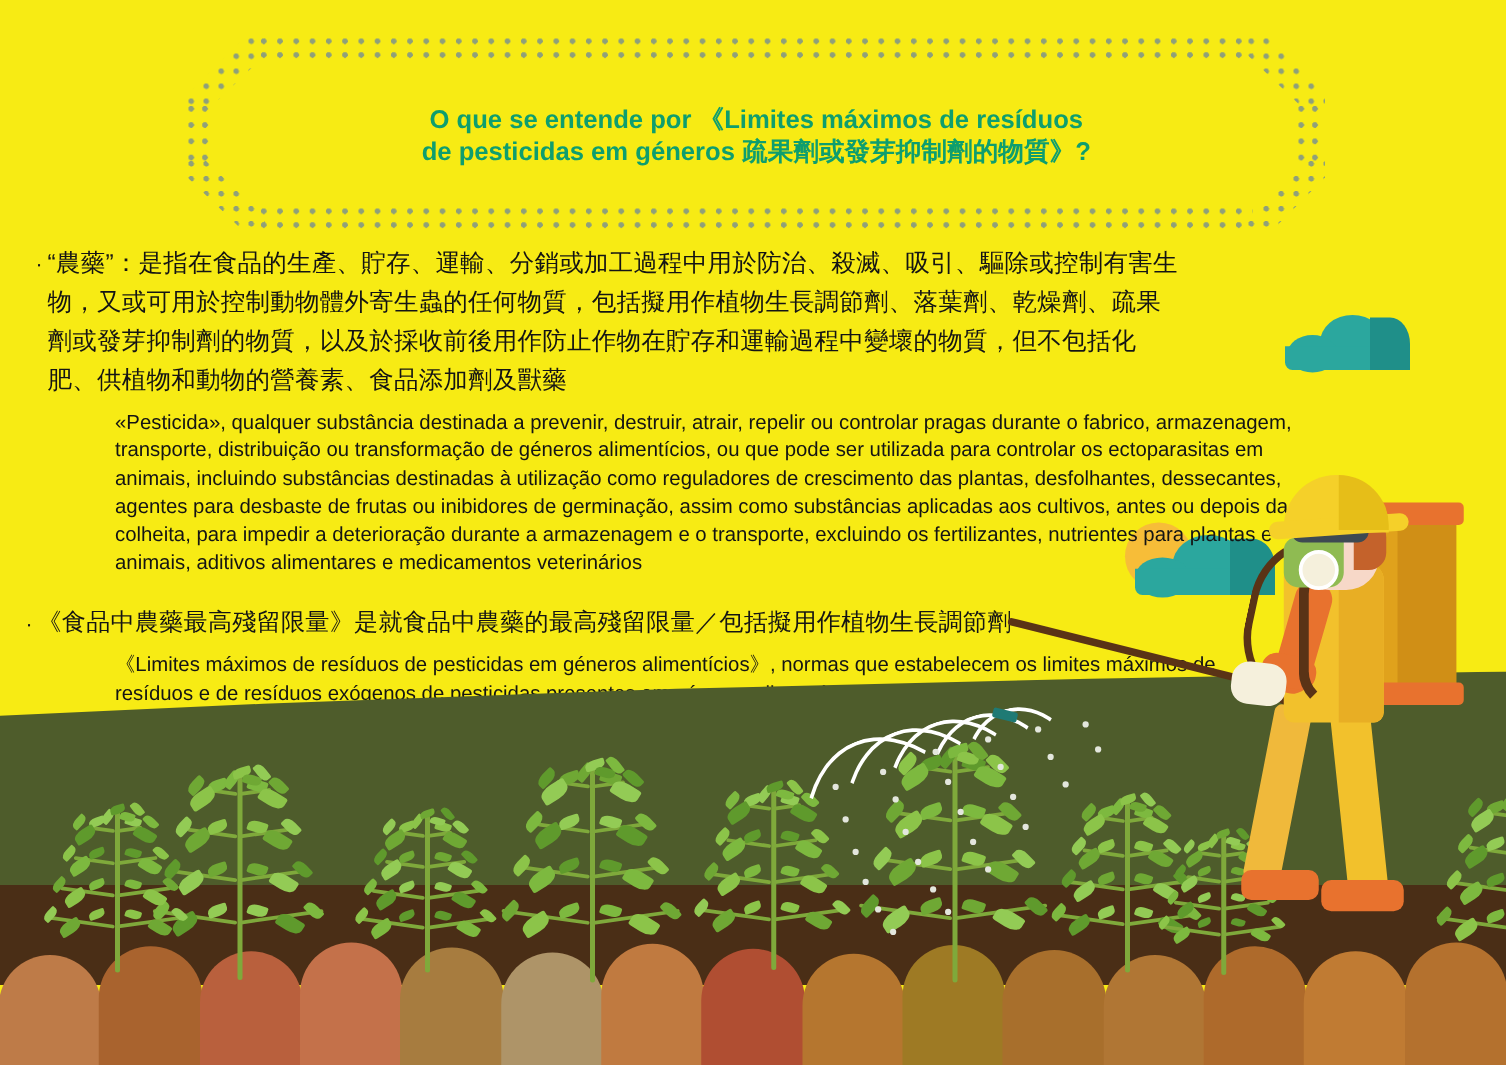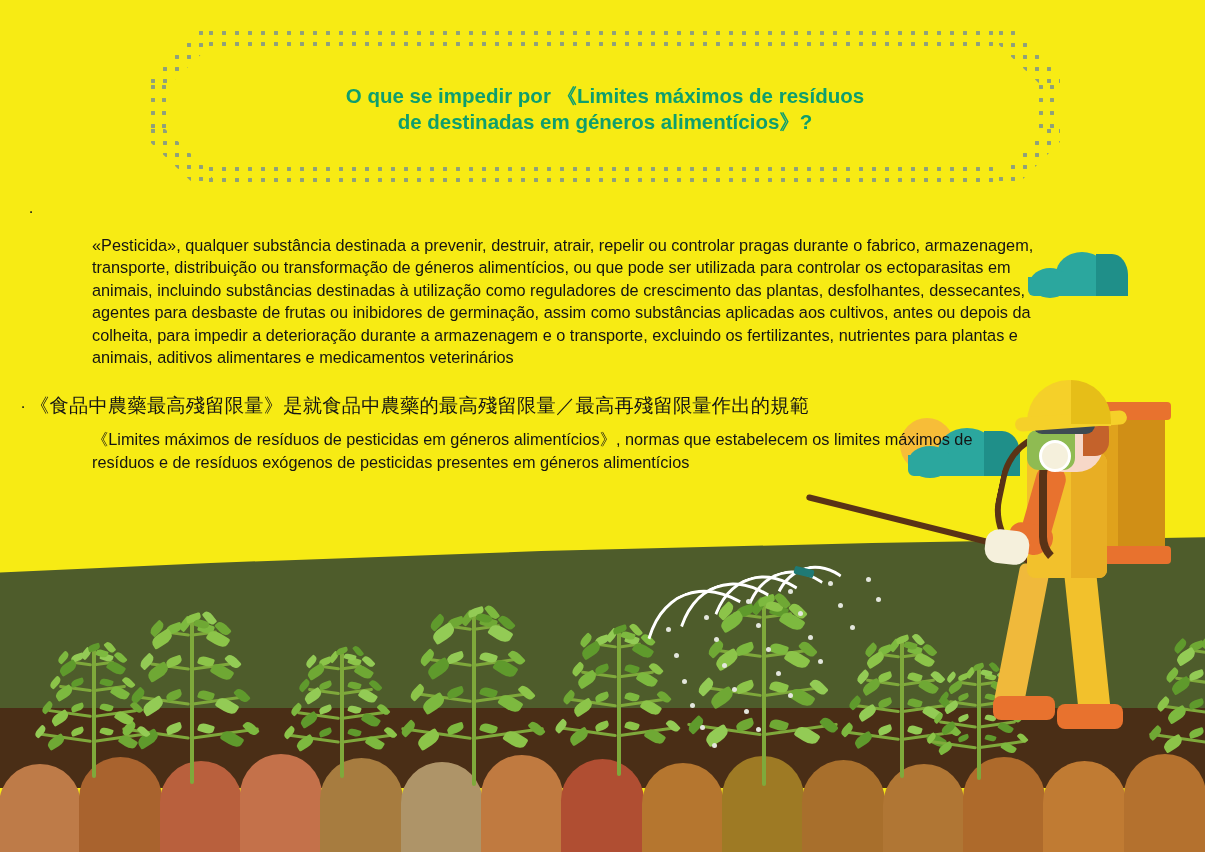--- a/index.html
+++ b/index.html
@@ -120,22 +120,22 @@
     <div class="band dots-h hdr-bot"></div>
     <div class="band dots-v hdr-left"></div>
     <div class="band dots-v hdr-right"></div>
     <div class="band dots-diag c-tl"></div>
     <div class="band dots-diag c-tr"></div>
     <div class="band dots-diag c-bl"></div>
     <div class="band dots-diag c-br"></div>
 
     <div class="hdr-text">
       <div class="t-pt">
-        <div>O que se impedir por 《Limites máximos de resíduos</div>
-        <div>de destinadas em géneros alimentícios》?</div>
+        <div>O que se entende por 《Limites máximos de resíduos</div>
+        <div>de pesticidas em géneros 疏果劑或發芽抑制劑的物質》?</div>
       </div>
     </div>
   </div>
 
   <div class="cloud" style="left:1028px;top:252px;width:100px;height:44px;">
     <div class="p" style="left:28px;top:0;width:52px;height:44px;background:#2BA79E;"></div>
     <div class="p" style="left:2px;top:16px;width:40px;height:30px;background:#2BA79E;"></div>
     <div class="base" style="width:100px;height:19px;background:#2BA79E;"></div>
     <div class="p" style="left:68px;top:2px;width:32px;height:42px;background:#1F8F89;border-radius:0 50% 0 0;"></div>
   </div>
@@ -147,28 +147,29 @@
     <div class="p" style="left:0;top:18px;width:44px;height:32px;background:#2BA79E;"></div>
     <div class="base" style="width:112px;height:21px;background:#2BA79E;"></div>
     <div class="p" style="left:76px;top:3px;width:36px;height:45px;background:#1F8F89;border-radius:0 50% 0 0;"></div>
   </div>
 
   <div class="body-wrap">
 
     <div class="blk">
       <div class="row">
         <div class="bullet">·</div>
+        <div class="cn" style="max-width:905px;">“農藥”：是指在食品的生產、貯存、運輸、分銷或加工過程中用於防治、殺滅、吸引、驅除或控制有害生物，又或可用於控制動物體外寄生蟲的任何物質，包括擬用作植物生長調節劑、落葉劑、乾燥劑、疏果劑或發芽抑制劑的物質，以及於採收前後用作防止作物在貯存和運輸過程中變壞的物質，但不包括化肥、供植物和動物的營養素、食品添加劑及獸藥</div>
       </div>
       <div class="pt">«Pesticida», qualquer substância destinada a prevenir, destruir, atrair, repelir ou controlar pragas durante o fabrico, armazenagem, transporte, distribuição ou transformação de géneros alimentícios, ou que pode ser utilizada para controlar os ectoparasitas em animais, incluindo substâncias destinadas à utilização como reguladores de crescimento das plantas, desfolhantes, dessecantes, agentes para desbaste de frutas ou inibidores de germinação, assim como substâncias aplicadas aos cultivos, antes ou depois da colheita, para impedir a deterioração durante a armazenagem e o transporte, excluindo os fertilizantes, nutrientes para plantas e animais, aditivos alimentares e medicamentos veterinários</div>
     </div>
 
     <div class="blk blk2">
       <div class="row">
         <div class="bullet" style="width:26px;flex:0 0 26px;">·</div>
-        <div class="cn b2" style="max-width:930px;">《食品中農藥最高殘留限量》是就食品中農藥的最高殘留限量／最高再殘留限量作出的規範</div>
+        <div class="cn b2" style="max-width:930px;">《食品中農藥最高殘留限量》是就食品中農藥的最高殘留限量／包括擬用作植物生長調節劑</div>
       </div>
       <div class="pt b2">《Limites máximos de resíduos de pesticidas em géneros alimentícios》, normas que estabelecem os limites máximos de resíduos e de resíduos exógenos de pesticidas presentes em géneros alimentícios</div>
     </div>
 
   </div>
 
   <div class="land">
     <div class="field" style="border-radius:0;clip-path:polygon(0 36px,18% 26px,45% 14px,72% 6px,100% 0,100% 190px,0 190px);"></div>
     <div class="soil-dark"></div>
     <div class="strips" id="strips">

